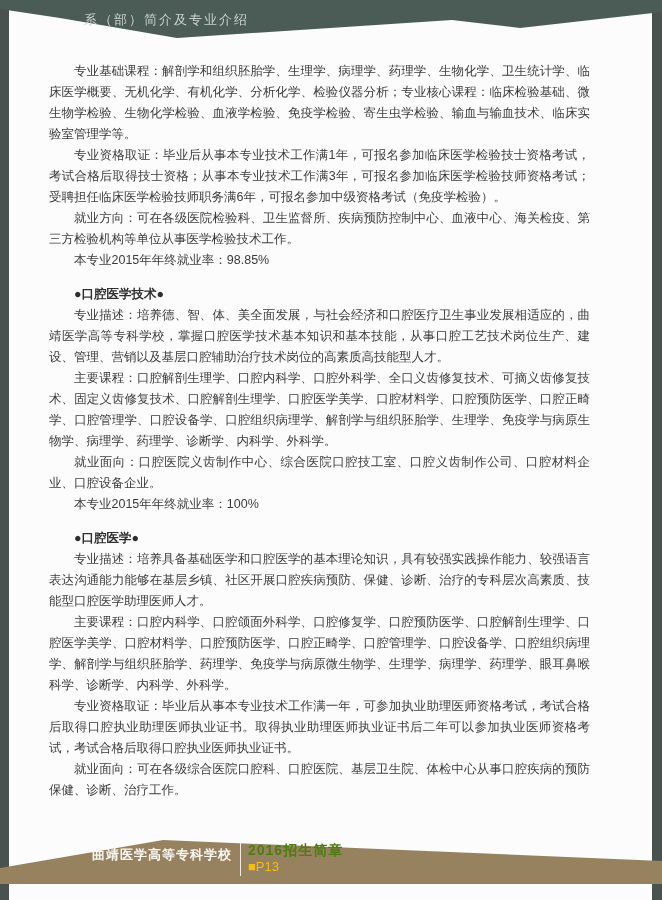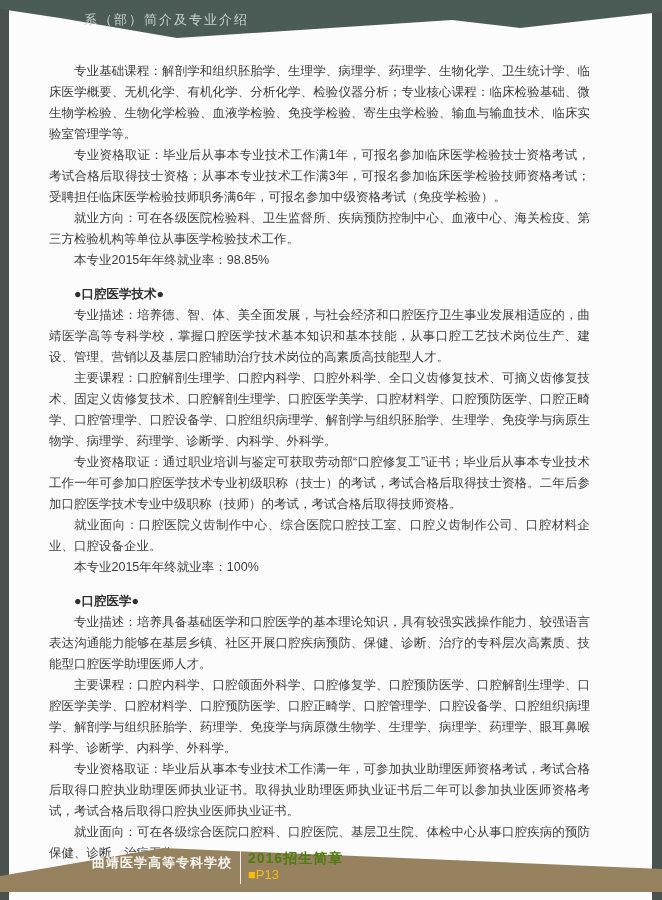--- a/index.html
+++ b/index.html
@@ -63,21 +63,21 @@
     font-size: 12.5px;
     line-height: 21px;
     font-weight: bold;
     color: #2f2f2f;
     text-indent: 2em;
   }
 
   
   .footer {
     position: absolute;
-    bottom: 8px; left: 0;
+    bottom: 16px; left: 0;
     width: 662px; height: 60px;
     z-index: 2;
   }
   .footer svg { display: block; }
   .footer-content {
     position: absolute;
     left: 92px; top: 18px;
     display: flex;
     align-items: flex-start;
   }
@@ -129,21 +129,20 @@
 
     <p class="para">专业基础课程：解剖学和组织胚胎学、生理学、病理学、药理学、生物化学、卫生统计学、临床医学概要、无机化学、有机化学、分析化学、检验仪器分析；专业核心课程：临床检验基础、微生物学检验、生物化学检验、血液学检验、免疫学检验、寄生虫学检验、输血与输血技术、临床实验室管理学等。</p>
     <p class="para">专业资格取证：毕业后从事本专业技术工作满1年，可报名参加临床医学检验技士资格考试，考试合格后取得技士资格；从事本专业技术工作满3年，可报名参加临床医学检验技师资格考试；受聘担任临床医学检验技师职务满6年，可报名参加中级资格考试（免疫学检验）。</p>
     <p class="para">就业方向：可在各级医院检验科、卫生监督所、疾病预防控制中心、血液中心、海关检疫、第三方检验机构等单位从事医学检验技术工作。</p>
     <p class="para">本专业2015年年终就业率：98.85%</p>
 
     <div class="section">
       <h2 class="section-heading">●口腔医学技术●</h2>
       <p class="para">专业描述：培养德、智、体、美全面发展，与社会经济和口腔医疗卫生事业发展相适应的，曲靖医学高等专科学校，掌握口腔医学技术基本知识和基本技能，从事口腔工艺技术岗位生产、建设、管理、营销以及基层口腔辅助治疗技术岗位的高素质高技能型人才。</p>
       <p class="para">主要课程：口腔解剖生理学、口腔内科学、口腔外科学、全口义齿修复技术、可摘义齿修复技术、固定义齿修复技术、口腔解剖生理学、口腔医学美学、口腔材料学、口腔预防医学、口腔正畸学、口腔管理学、口腔设备学、口腔组织病理学、解剖学与组织胚胎学、生理学、免疫学与病原生物学、病理学、药理学、诊断学、内科学、外科学。</p>
-      <p class="para">专业资格取证：通过职业培训与鉴定可获取劳动部“口腔修复工”证书；毕业后从事本专业技术工作一年可参加口腔医学技术专业初级职称（技士）的考试，考试合格后取得技士资格。二年后参加口腔医学技术专业中级职称（技师）的考试，考试合格后取得技师资格。</p>
       <p class="para">就业面向：口腔医院义齿制作中心、综合医院口腔技工室、口腔义齿制作公司、口腔材料企业、口腔设备企业。</p>
       <p class="para">本专业2015年年终就业率：100%</p>
     </div>
 
     <div class="section">
       <h2 class="section-heading">●口腔医学●</h2>
       <p class="para">专业描述：培养具备基础医学和口腔医学的基本理论知识，具有较强实践操作能力、较强语言表达沟通能力能够在基层乡镇、社区开展口腔疾病预防、保健、诊断、治疗的专科层次高素质、技能型口腔医学助理医师人才。</p>
       <p class="para">主要课程：口腔内科学、口腔颌面外科学、口腔修复学、口腔预防医学、口腔解剖生理学、口腔医学美学、口腔材料学、口腔预防医学、口腔正畸学、口腔管理学、口腔设备学、口腔组织病理学、解剖学与组织胚胎学、药理学、免疫学与病原微生物学、生理学、病理学、药理学、眼耳鼻喉科学、诊断学、内科学、外科学。</p>
       <p class="para">专业资格取证：毕业后从事本专业技术工作满一年，可参加执业助理医师资格考试，考试合格后取得口腔执业助理医师执业证书。取得执业助理医师执业证书后二年可以参加执业医师资格考试，考试合格后取得口腔执业医师执业证书。</p>
       <p class="para">就业面向：可在各级综合医院口腔科、口腔医院、基层卫生院、体检中心从事口腔疾病的预防保健、诊断、治疗工作。</p>

